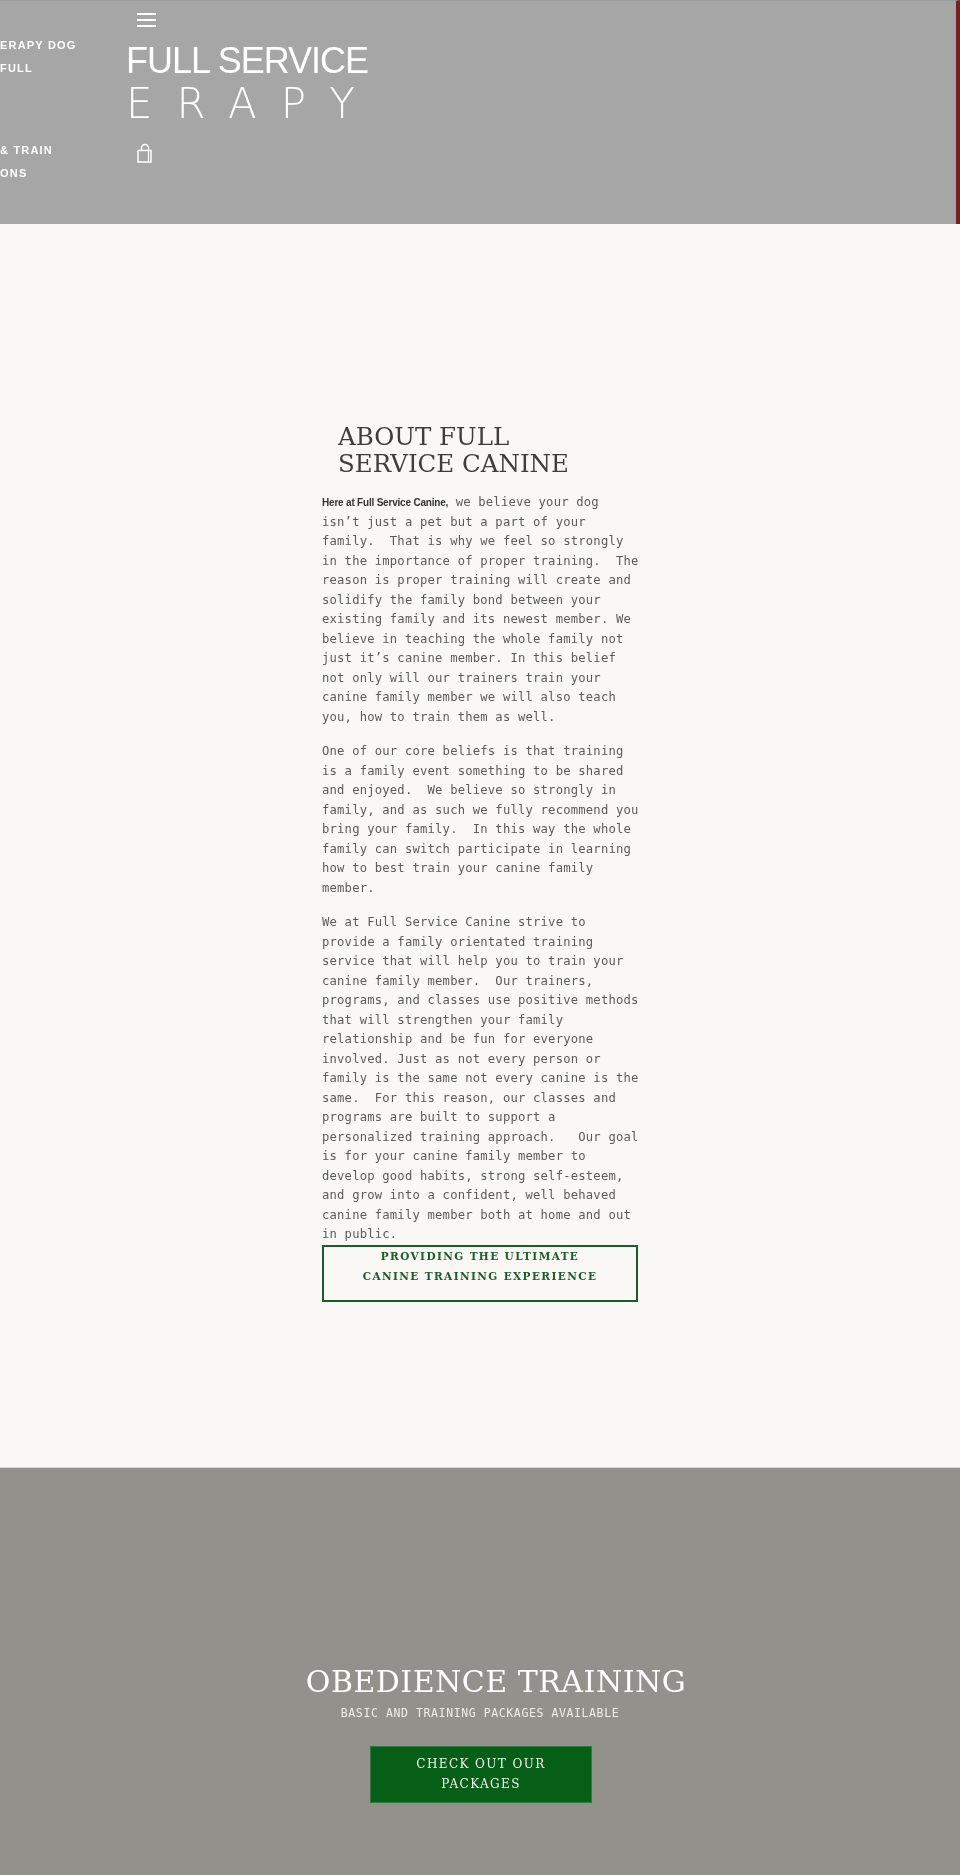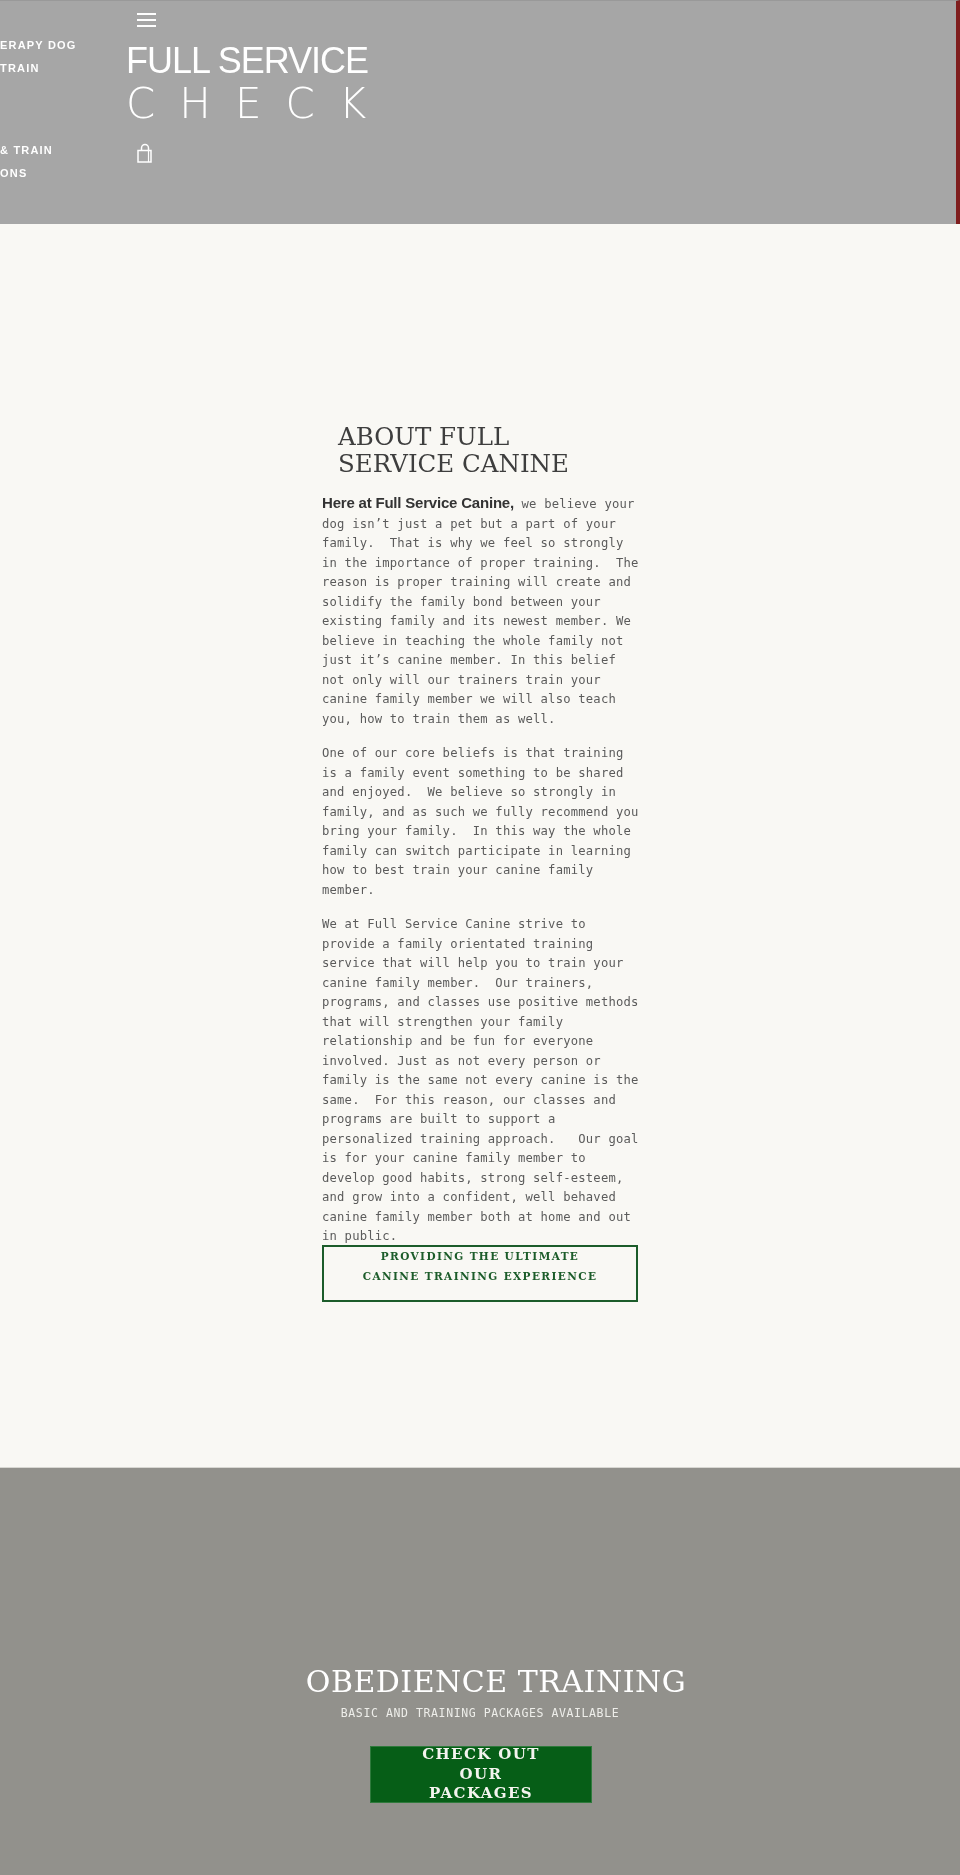--- a/index.html
+++ b/index.html
@@ -84,21 +84,21 @@
     line-height: 19.5px;
     color: #5b5b5b;
     letter-spacing: 0.2px;
     white-space: pre-wrap;
   }
   .about p + p { margin-top: 15px; }
   .lead {
     font-family: "Liberation Sans", sans-serif;
     font-weight: bold;
     color: #333;
-    font-size: 15px;
+    font-size: 10px;
     letter-spacing: -0.2px;
   }
   .outline-btn {
     position: absolute; left: 322px; top: 1245px;
     width: 316px; height: 57px;
     border: 2px solid #1c5c2a;
     box-sizing: border-box;
     display: flex; justify-content: center;
     text-align: center;
     cursor: pointer;
@@ -142,48 +142,48 @@
     position: absolute; left: 370px; top: 278px;
     width: 222px; height: 57px;
     background: #065e17;
     border: 1px solid #2f7a3c;
     box-sizing: border-box;
     display: flex; align-items: center; justify-content: center;
     text-align: center; cursor: pointer;
   }
   .solid-btn span {
     font-family: "DejaVu Serif", serif;
-    font-weight: bold;
-    font-size: 15px;
+    font-weight: normal;
+    font-size: 12px;
     line-height: 19.5px;
     letter-spacing: 1.4px;
     color: #f4f4ef;
     width: 150px;
   }
 </style>
 </head>
 <body>
 
 <header class="site-header">
   <nav class="nav-clipped">
     <span style="top:38px">ERAPY DOG</span>
-    <span style="top:61px">TRAIN</span>
+    <span style="top:61px">FULL</span>
     <span style="top:143px">&amp; TRAIN</span>
     <span style="top:166px">ONS</span>
   </nav>
 
   <div class="menu-icon">
     <i style="top:1px"></i>
       <i style="top:7px"></i>
       <i style="top:13px"></i>
   </div>
 
   <div class="logo">
     <div class="logo-top">FULL SERVICE</div>
-    <div class="logo-bottom">CHECK</div>
+    <div class="logo-bottom">ERAPY</div>
   </div>
 
   <div class="cart-icon">
     <svg width="16" height="20" viewBox="0 0 16 20">
       <path d="M4.5 8 V5 a3.5 3.5 0 0 1 7 0 V8" fill="none" stroke="#fff" stroke-width="1.5"></path>
       <rect x="1" y="7.5" width="13" height="11.5" fill="none" stroke="#fff" stroke-width="1.5"></rect>
       <line x1="11.5" y1="7.5" x2="11.5" y2="19" stroke="#fff" stroke-width="1.2"></line>
     </svg>
   </div>
 </header>

